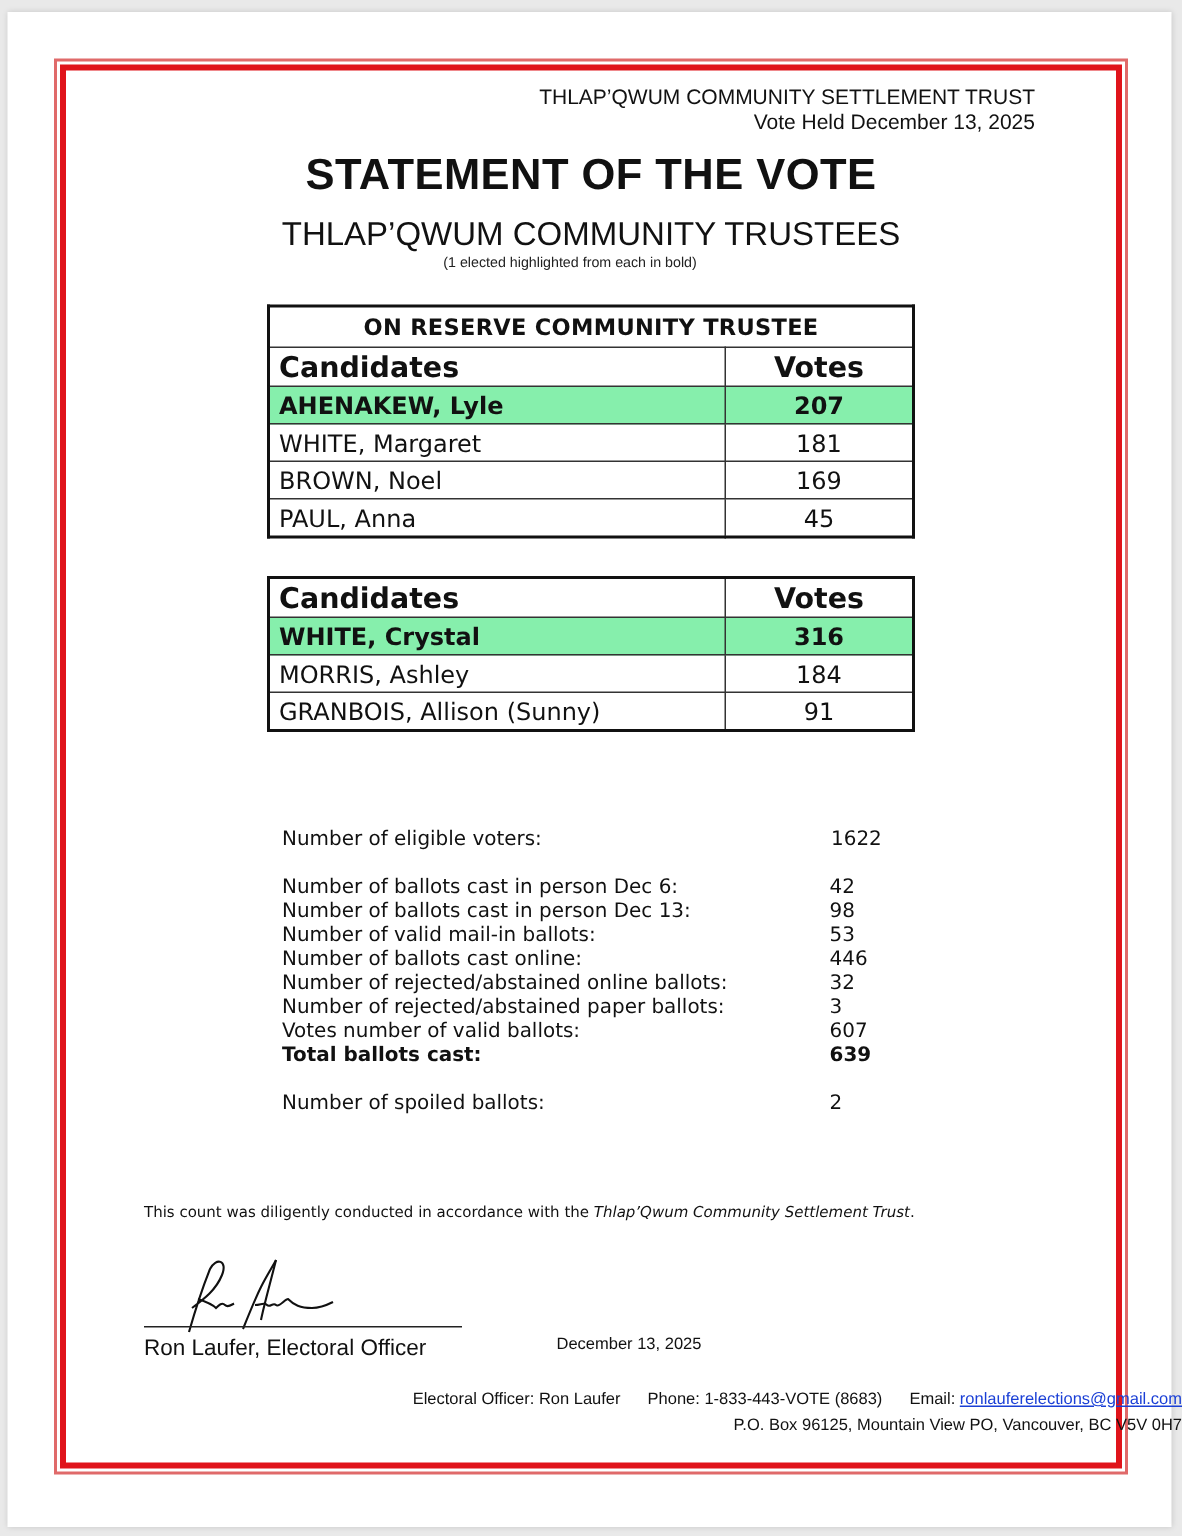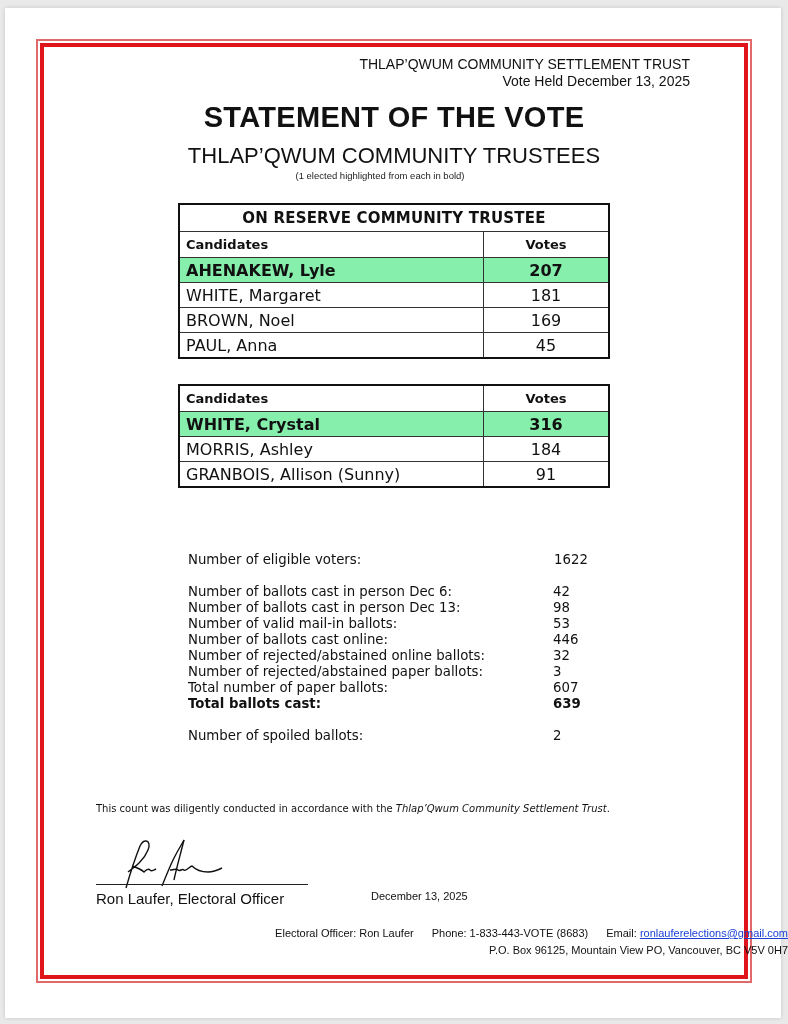--- a/index.html
+++ b/index.html
@@ -7,21 +7,21 @@
   .sheet { position:absolute; left:5px; top:8px; width:776px; height:1010px; background:#fff; box-shadow:0 0 4px rgba(0,0,0,0.15); }
   .border-outer { position:absolute; left:36px; top:39px; width:716px; height:944px; border:2px solid #e06a6a; box-sizing:border-box; }
   .border-inner { position:absolute; left:40px; top:43px; width:708px; height:936px; border:4px solid #e0141b; box-sizing:border-box; }
   .hdr { position:absolute; right:98px; top:56px; text-align:right; font-family:"Liberation Sans", sans-serif; font-size:14px; line-height:17px; color:#111; }
   .title { position:absolute; left:0; width:788px; text-align:center; top:101px; font-family:"Liberation Sans", sans-serif; font-weight:bold; font-size:29px; letter-spacing:0.3px; }
   .subtitle { position:absolute; left:0; width:788px; text-align:center; top:143px; font-family:"Liberation Sans", sans-serif; font-weight:normal; font-size:22px; }
   .note { position:absolute; left:0; width:724px; text-align:center; top:170px; font-family:"Liberation Sans", sans-serif; font-size:9.5px; color:#222;margin-left:18px; }
   table.votes { position:absolute; left:178px; width:432px; border-collapse:collapse; border:2.5px solid #111; font-family:"DejaVu Sans", sans-serif; }
   table.votes td, table.votes th { border:1px solid #333; padding:0 6px; height:24px; font-size:16px; }
   table.votes .sec { text-align:center; font-weight:bold; font-size:15px; height:26px; letter-spacing:0.2px; }
-  table.votes .colh { font-weight:bold; font-size:13px; height:25px; text-align:left; }
+  table.votes .colh { font-weight:bold; font-size:19px; height:25px; text-align:left; }
   table.votes .colh.v { text-align:center; }
   table.votes td.num { text-align:center; width:112px; }
   table.votes tr.win td { background:#86efac; font-weight:bold; }
   .stats { position:absolute; left:188px; top:552px; font-family:"DejaVu Sans", sans-serif; font-size:13.3px; line-height:16px; }
   .stats .row { position:relative; height:16px; width:420px; }
   .stats .lbl { position:absolute; left:0; }
   .stats .val { position:absolute; left:365px; }
   .stats .bold { font-weight:bold; }
   .stats .gap { height:16px; }
   .stats .first .val { left:366px; }
@@ -123,21 +123,21 @@
   </div>
   <div class="row">
     <span class="lbl">Number of rejected/abstained online ballots:</span>
     <span class="val">32</span>
   </div>
   <div class="row">
     <span class="lbl">Number of rejected/abstained paper ballots:</span>
     <span class="val">3</span>
   </div>
   <div class="row">
-    <span class="lbl">Total number of paper ballots:</span>
+    <span class="lbl">Votes number of valid ballots:</span>
     <span class="val">607</span>
   </div>
   <div class="row bold">
     <span class="lbl">Total ballots cast:</span>
     <span class="val">639</span>
   </div>
   <div class="gap"></div>
   <div class="row">
     <span class="lbl">Number of spoiled ballots:</span>
     <span class="val">2</span>

